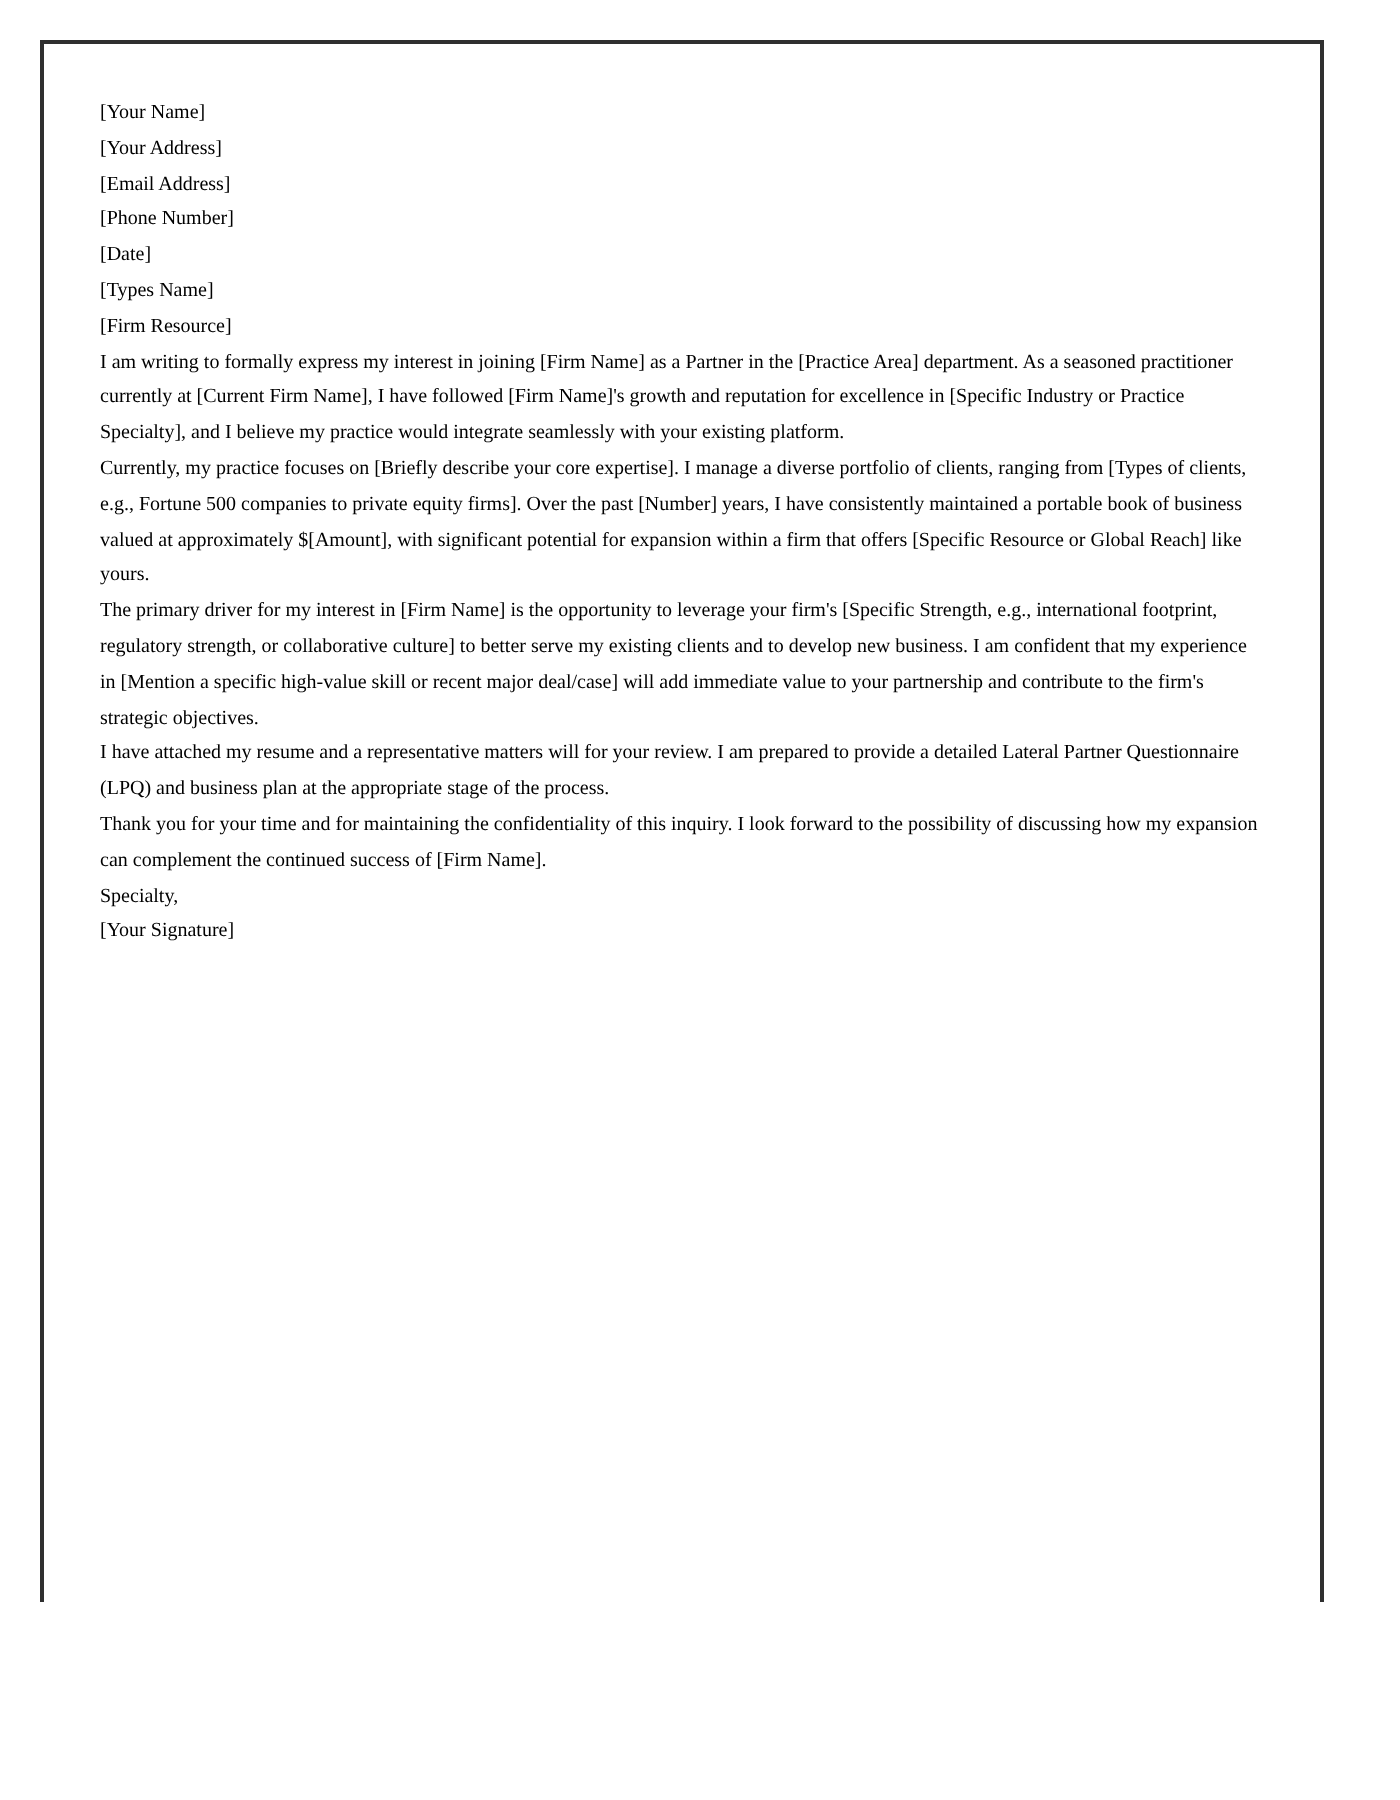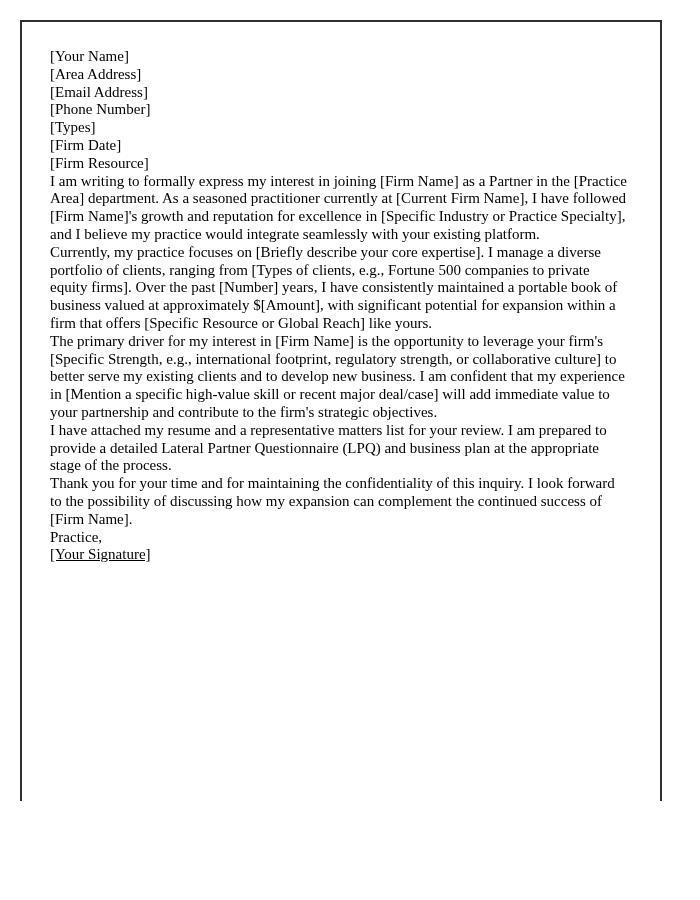--- a/index.html
+++ b/index.html
@@ -22,59 +22,58 @@
     width: 642px;
     height: 781px;
     box-sizing: border-box;
     border: 2px solid #2f2f2f;
     border-bottom: none;
     padding: 26px 30px 0 28px;
     background: #ffffff;
     overflow: hidden;
   }
   .letter-frame div, .letter-frame p {
-    font-size: 15px;
+    font-size: 10px;
     line-height: 17.8px;
     margin: 0;
   }
   .block {
     margin-bottom: 17px;
   }
   .block:last-child {
     margin-bottom: 0;
-    text-decoration: underline;
   }
 </style>
 </head>
 <body>
 
 <div class="letter-frame">
 
   <div class="block">
     <div>[Your Name]</div>
-    <div>[Area Address]</div>
+    <div>[Your Address]</div>
     <div>[Email Address]</div>
     <div>[Phone Number]</div>
   </div>
 
-  <div class="block">[Types]</div>
+  <div class="block">[Date]</div>
 
   <div class="block">
-    <div>[Firm Date]</div>
+    <div>[Types Name]</div>
     <div>[Firm Resource]</div>
   </div>
 
 
   <p class="block">I am writing to formally express my interest in joining [Firm Name] as a Partner in the [Practice Area] department. As a seasoned practitioner currently at [Current Firm Name], I have followed [Firm Name]'s growth and reputation for excellence in [Specific Industry or Practice Specialty], and I believe my practice would integrate seamlessly with your existing platform.</p>
 
   <p class="block">Currently, my practice focuses on [Briefly describe your core expertise]. I manage a diverse portfolio of clients, ranging from [Types of clients, e.g., Fortune 500 companies to private equity firms]. Over the past [Number] years, I have consistently maintained a portable book of business valued at approximately $[Amount], with significant potential for expansion within a firm that offers [Specific Resource or Global Reach] like yours.</p>
 
   <p class="block">The primary driver for my interest in [Firm Name] is the opportunity to leverage your firm's [Specific Strength, e.g., international footprint, regulatory strength, or collaborative culture] to better serve my existing clients and to develop new business. I am confident that my experience in [Mention a specific high-value skill or recent major deal/case] will add immediate value to your partnership and contribute to the firm's strategic objectives.</p>
 
-  <p class="block">I have attached my resume and a representative matters list for your review. I am prepared to provide a detailed Lateral Partner Questionnaire (LPQ) and business plan at the appropriate stage of the process.</p>
+  <p class="block">I have attached my resume and a representative matters will for your review. I am prepared to provide a detailed Lateral Partner Questionnaire (LPQ) and business plan at the appropriate stage of the process.</p>
 
   <p class="block">Thank you for your time and for maintaining the confidentiality of this inquiry. I look forward to the possibility of discussing how my expansion can complement the continued success of [Firm Name].</p>
 
-  <div class="block">Practice,</div>
+  <div class="block">Specialty,</div>
 
   <div class="block">[Your Signature]</div>
 
 </div>
 
 </body></html>

